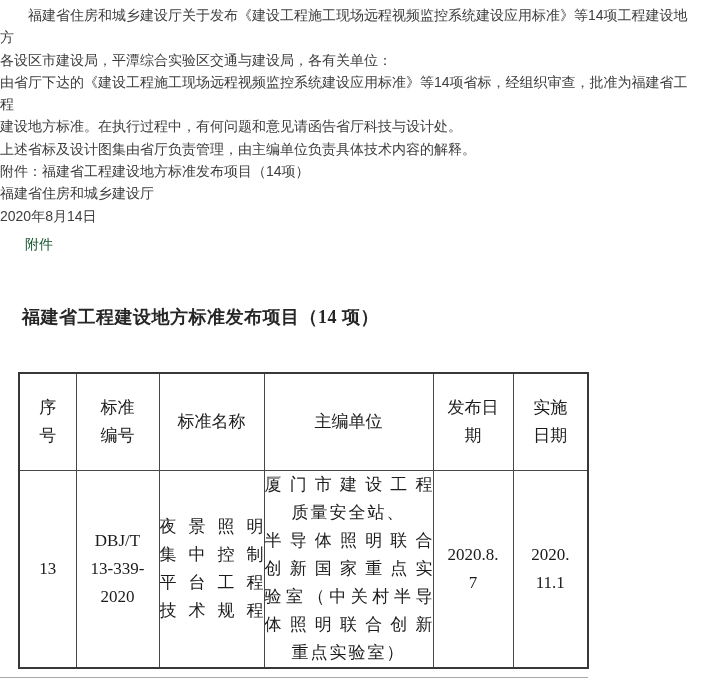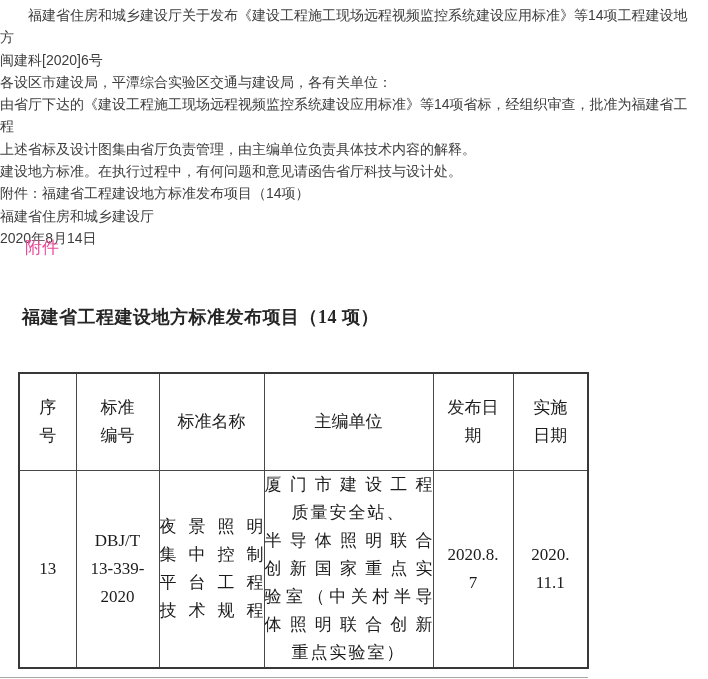--- a/index.html
+++ b/index.html
@@ -13,21 +13,21 @@
   .notice{
     position:absolute;left:0;top:4px;width:693px;
     font-size:14px;line-height:22.3px;
     color:#3d3d3d;
   }
   .nline{white-space:pre-wrap;}
   
   .attach-label{
     position:absolute;left:25px;top:236px;
     font-family:"Liberation Serif","DejaVu Serif",serif;
-    font-size:17px;color:#ec4899;
+    font-size:14px;color:#14532d;
   }
   .attach-title{
     position:absolute;left:22px;top:305px;
     font-family:"Liberation Serif","DejaVu Serif",serif;
     font-size:18px;letter-spacing:0.5px;color:#262626;font-weight:bold;
   }
   
   table.std{
     position:absolute;left:18px;top:372px;
     border-collapse:collapse;table-layout:fixed;
@@ -57,25 +57,24 @@
   .bottom-line{
     position:absolute;left:0;top:677px;width:588px;height:1px;
     background:#a8a8a8;
   }
 </style>
 </head>
 <body>
 
 <div class="notice">
   <div class="nline">　　福建省住房和城乡建设厅关于发布《建设工程施工现场远程视频监控系统建设应用标准》等14项工程建设地方</div>
-  <div class="nline">闽建科[2020]6号</div>
   <div class="nline">各设区市建设局，平潭综合实验区交通与建设局，各有关单位：</div>
   <div class="nline">由省厅下达的《建设工程施工现场远程视频监控系统建设应用标准》等14项省标，经组织审查，批准为福建省工程</div>
+  <div class="nline">建设地方标准。在执行过程中，有何问题和意见请函告省厅科技与设计处。</div>
   <div class="nline">上述省标及设计图集由省厅负责管理，由主编单位负责具体技术内容的解释。</div>
-  <div class="nline">建设地方标准。在执行过程中，有何问题和意见请函告省厅科技与设计处。</div>
   <div class="nline">附件：福建省工程建设地方标准发布项目（14项）</div>
   <div class="nline">福建省住房和城乡建设厅</div>
   <div class="nline">2020年8月14日</div>
 </div>
 
 <div class="attach-label">附件</div>
 <div class="attach-title">福建省工程建设地方标准发布项目（14 项）</div>
 
 <table class="std">
   <colgroup>

